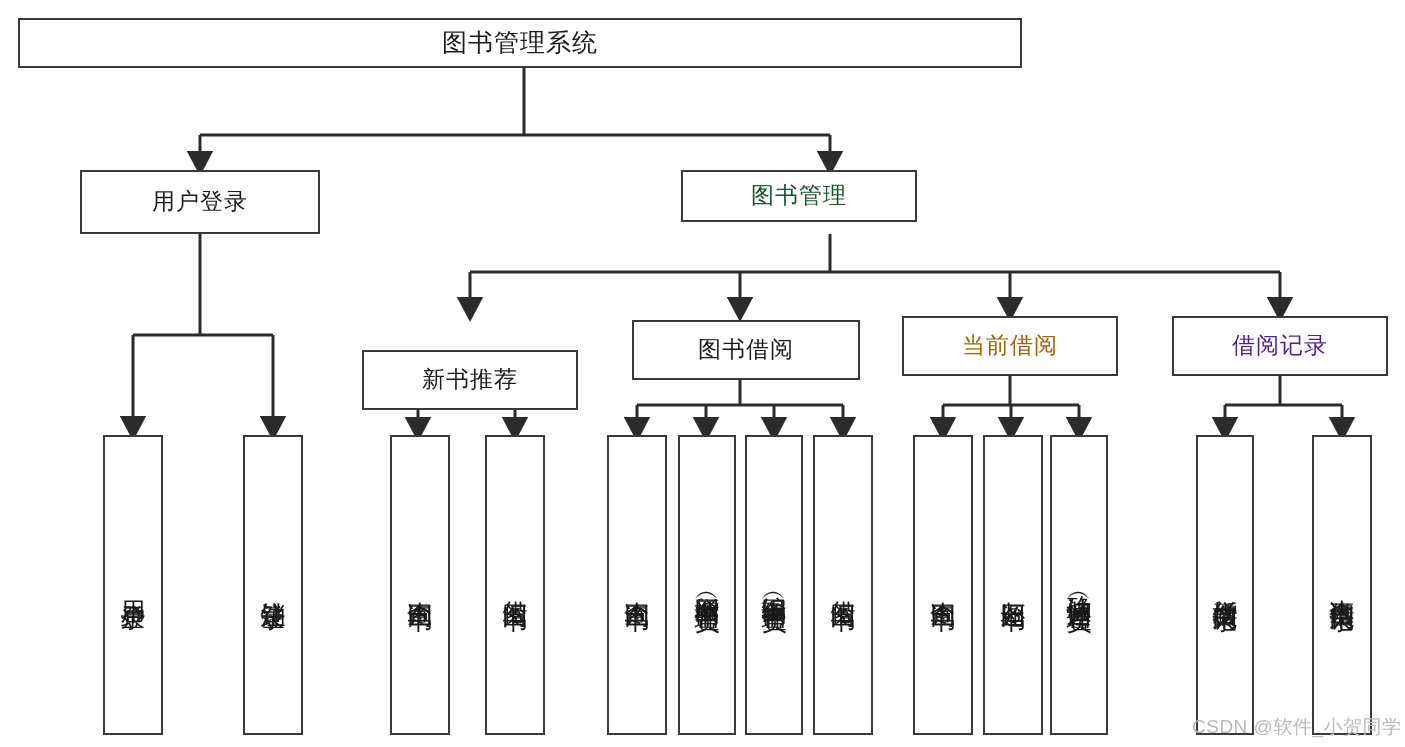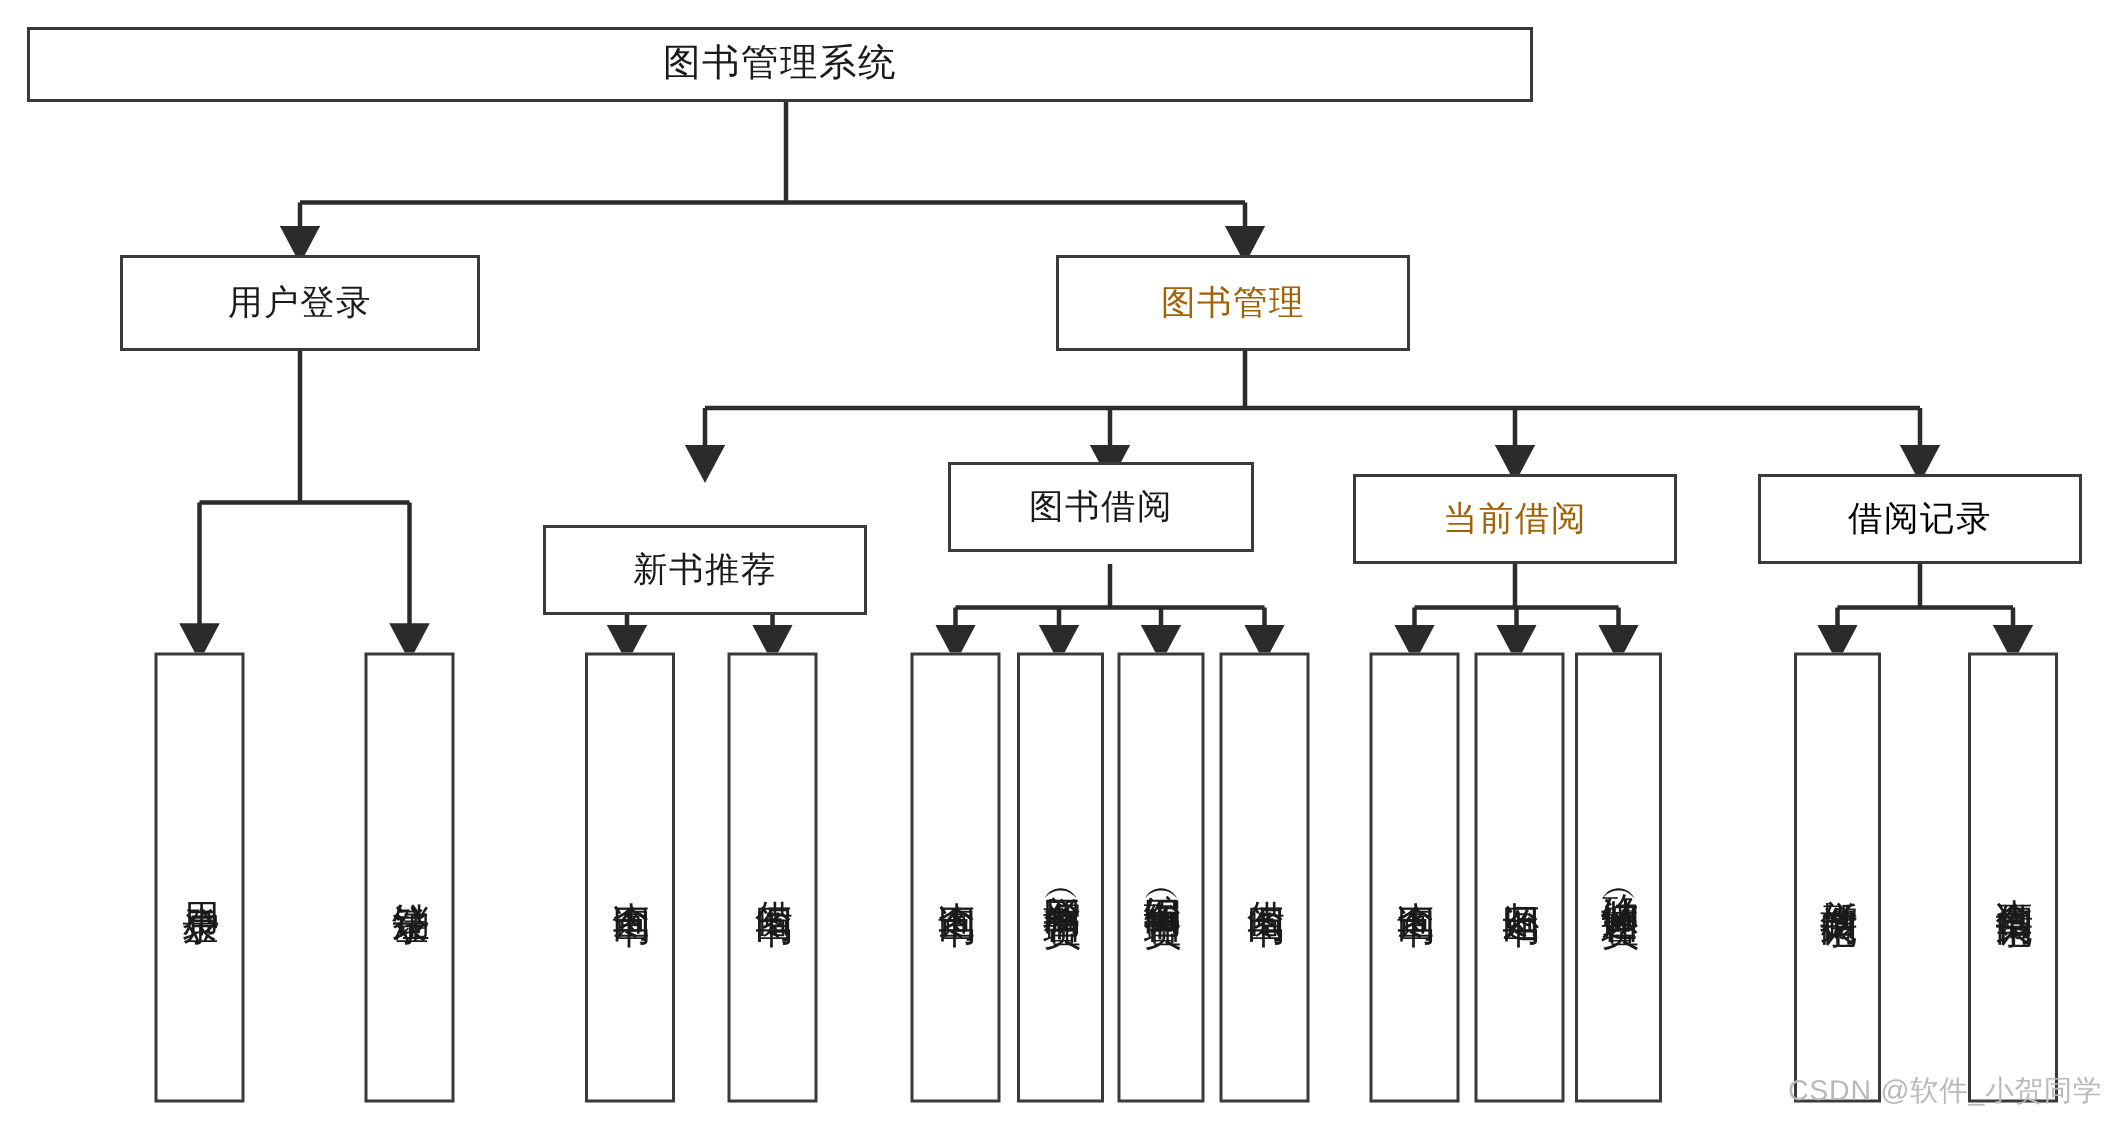--- a/index.html
+++ b/index.html
@@ -119,34 +119,34 @@
     </g>
   </svg>
 
   <div class="node node-h node-root" style="left: 18px; top: 18px; width: 1004px; height: 50px; border-color: rgb(58, 58, 58); background: rgb(255, 255, 255); color: rgb(26, 26, 26);">
     <span>图书管理系统</span>
   </div>
 
   <div class="node node-h" style="left: 80px; top: 170px; width: 240px; height: 64px; border-color: rgb(58, 58, 58); background: rgb(255, 255, 255); color: rgb(26, 26, 26);">
     <span>用户登录</span>
   </div>
-  <div class="node node-h" style="left: 704px; top: 170px; width: 236px; height: 64px; border-color: rgb(58, 58, 58); background: rgb(255, 255, 255); color: #a16207;">
+  <div class="node node-h" style="left: 681px; top: 170px; width: 236px; height: 52px; border-color: rgb(58, 58, 58); background: rgb(255, 255, 255); color: #14532d;">
     <span>图书管理</span>
   </div>
 
   <div class="node node-h" style="left: 362px; top: 316px; width: 216px; height: 60px; border-color: rgb(58, 58, 58); background: rgb(255, 255, 255); color: rgb(26, 26, 26); margin-top: 34px;">
     <span>新书推荐</span>
   </div>
-  <div class="node node-h" style="left: 632px; top: 308px; width: 204px; height: 60px; border-color: rgb(58, 58, 58); background: rgb(255, 255, 255); color: rgb(26, 26, 26);">
+  <div class="node node-h" style="left: 632px; top: 320px; width: 228px; height: 60px; border-color: rgb(58, 58, 58); background: rgb(255, 255, 255); color: rgb(26, 26, 26);">
     <span>图书借阅</span>
   </div>
   <div class="node node-h" style="left: 902px; top: 316px; width: 216px; height: 60px; border-color: rgb(58, 58, 58); background: rgb(255, 255, 255); color: #a16207;">
     <span>当前借阅</span>
   </div>
-  <div class="node node-h" style="left: 1172px; top: 316px; width: 216px; height: 60px; border-color: rgb(58, 58, 58); background: rgb(255, 255, 255); color: #000000;">
+  <div class="node node-h" style="left: 1172px; top: 316px; width: 216px; height: 60px; border-color: rgb(58, 58, 58); background: rgb(255, 255, 255); color: #4c1d95;">
     <span>借阅记录</span>
   </div>
 
   <div class="node node-v" style="left: 103px; top: 435px; width: 60px; height: 300px; border-color: rgb(58, 58, 58); background: rgb(255, 255, 255); color: rgb(26, 26, 26);">
     <span class="vlabel">用户登录</span>
   </div>
   <div class="node node-v" style="left: 243px; top: 435px; width: 60px; height: 300px; border-color: rgb(58, 58, 58); background: rgb(255, 255, 255); color: rgb(26, 26, 26);">
     <span class="vlabel">注销登录</span>
   </div>
   <div class="node node-v" style="left: 390px; top: 435px; width: 60px; height: 300px; border-color: rgb(58, 58, 58); background: rgb(255, 255, 255); color: rgb(26, 26, 26);">

